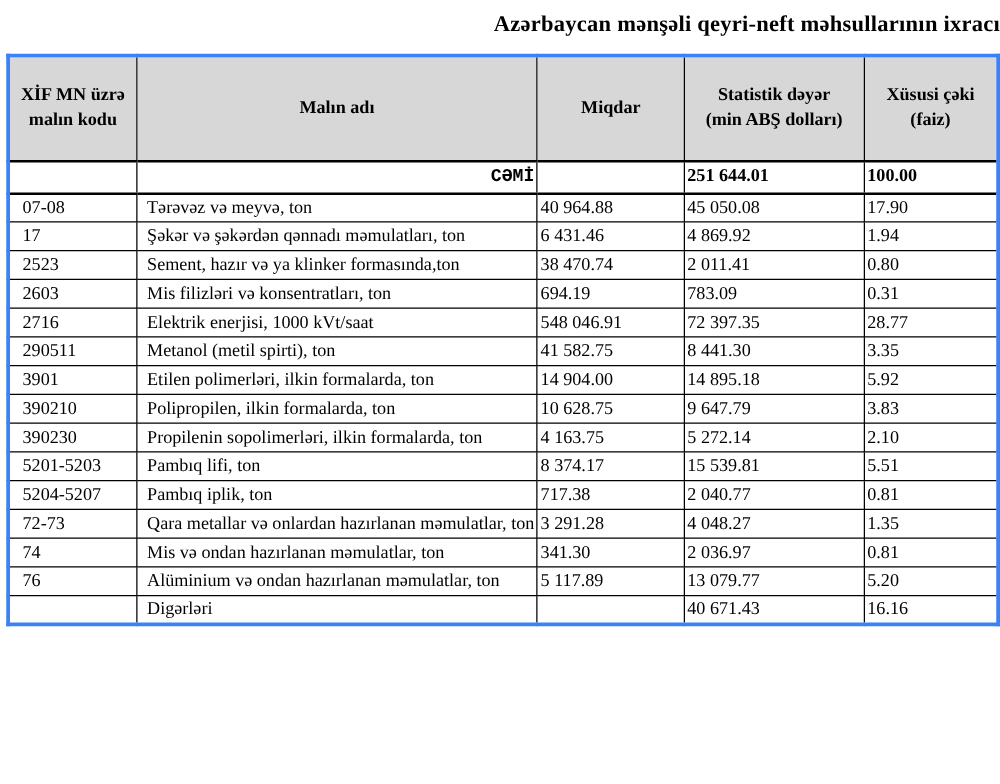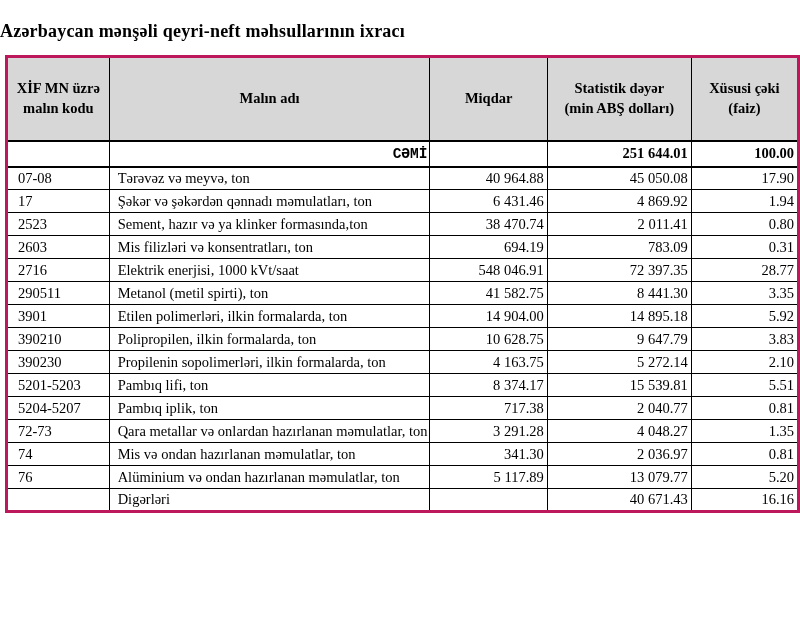--- a/index.html
+++ b/index.html
@@ -2,40 +2,40 @@
 <html><head>
 <meta charset="utf-8">
 <style>
   html,body{margin:0;padding:0;}
   body{
     width:800px;height:627px;background:#ffffff;color:#000;
     font-family:"Liberation Serif","DejaVu Serif",serif;
     overflow:hidden;
   }
   .title{
-    text-align:left;font-weight:bold;font-size:18px;
-    padding-top:9px;letter-spacing:.2px;margin-top:12px;
+    text-align:right;font-weight:bold;font-size:18px;
+    padding-top:9px;letter-spacing:.2px;
   }
   table{
     border-collapse:collapse;table-layout:fixed;
-    margin:13px 0 16px 5px;border:3px solid #be185d;
+    margin:13px 0 16px 5px;border:3px solid #3b82f6;
   }
   th,td{border:1.8px solid #000;overflow:hidden;box-sizing:border-box;}
   thead th{
     background:#d7d7d7;font-weight:bold;font-size:14.5px;line-height:1.35;
     text-align:center;vertical-align:middle;height:84px;
     white-space:pre-line;border-bottom:2.5px solid #000;padding:0 2px;
   }
   td{
     height:23px;font-size:14.5px;padding:1px 2px;
     white-space:nowrap;vertical-align:middle;
   }
   td.code{padding-left:10px;font-family:Liberation Serif, serif;}
   td.name{padding-left:8px;}
-  td.num{text-align:right;padding-right:3px;}
+  td.num{text-align:left;padding-right:3px;}
   tr.total td{font-weight:bold;height:26px;border-bottom:2.5px solid #000;}
   tr.total td.name{text-align:right;padding-left:0;font-family:Liberation Mono, monospace;}
 </style>
 </head>
 <body>
 
 <div class="page">
   <div class="title">Azərbaycan mənşəli qeyri-neft məhsullarının ixracı</div>
 
   <table>

